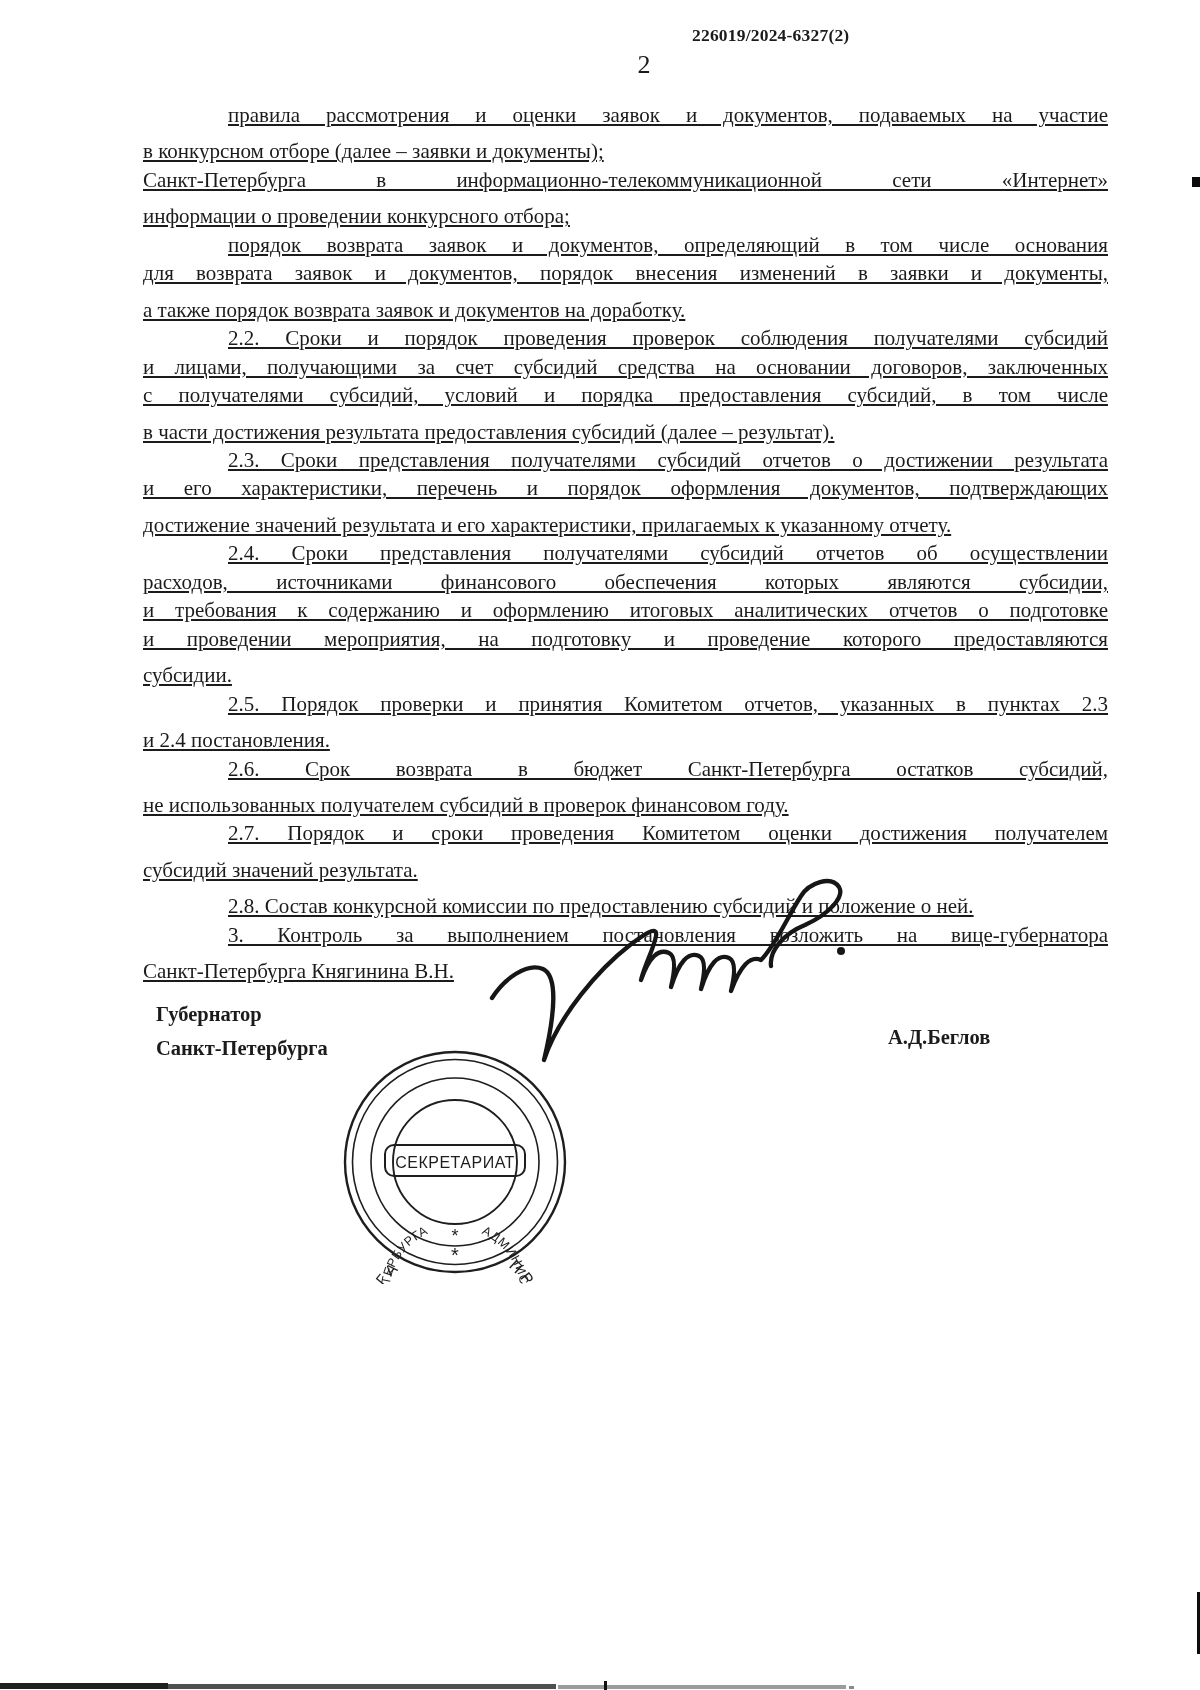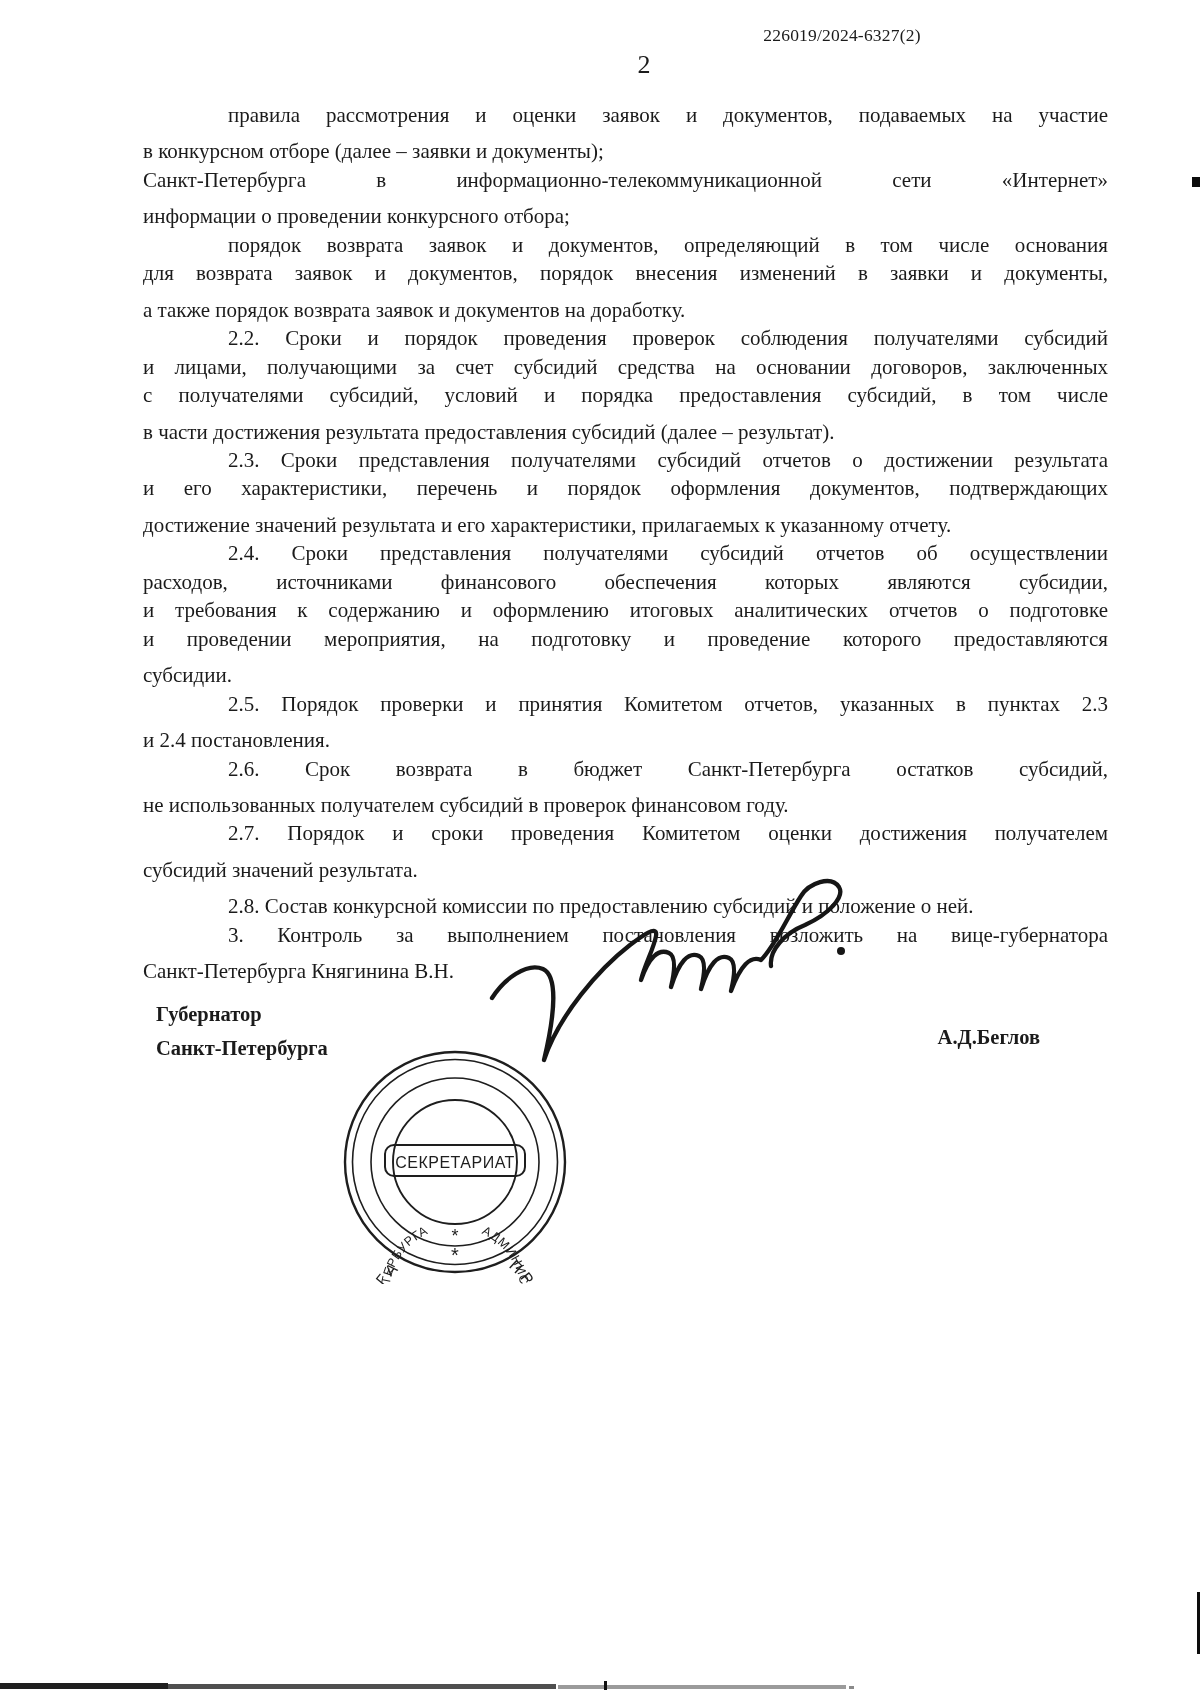--- a/index.html
+++ b/index.html
@@ -7,41 +7,41 @@
   body {
     width: 1200px; height: 1690px;
     position: relative;
     background: #ffffff;
     overflow: hidden;
     font-family: "Liberation Serif", serif;
     color: #1b1b1b;
   }
   .ref-number {
     position: absolute; top: 25px; left: 692px; width: 300px;
-    text-align: center; font-size: 17.5px; letter-spacing: 0.2px;
+    text-align: left; font-size: 17.5px; letter-spacing: 0.2px; font-weight: bold;
   }
   .page-number {
     position: absolute; top: 50px; left: 584px; width: 120px;
     text-align: center; font-size: 26px;
   }
   .doc-text {
     position: absolute; left: 143px; top: 101px; width: 965px;
     font-size: 21px; line-height: 28.45px;
   }
   .para { margin: 0; padding: 0; }
-  .ln { text-align: justify; text-align-last: justify; }
+  .ln { text-align: justify; text-align-last: justify; text-decoration: underline; }
   .ln.first { text-indent: 85px; }
   .ln.lastln { text-align-last: auto; margin-top: 8px; }
   .sig-left {
     position: absolute; left: 156px; top: 997px; width: 196px;
     text-align: left; font-weight: bold; font-size: 20.5px; line-height: 34px;
   }
   .sig-right {
     position: absolute; left: 888px; top: 1026px; width: 152px;
-    text-align: right; font-weight: bold; font-size: 20.5px;
+    text-align: left; font-weight: bold; font-size: 20.5px;
   }
   .signature-svg { position: absolute; left: 470px; top: 866px; }
   .stamp-svg { position: absolute; left: 333px; top: 1040px; }
   .artifact { position: absolute; }
   .bar1 { left: 0; top: 1683px; width: 168px; height: 6px; background: #1f1f1f; }
   .bar2 { left: 168px; top: 1684px; width: 388px; height: 5px; background: #4f4f4f; }
   .bar3 { left: 558px; top: 1685px; width: 288px; height: 4px; background: #9b9b9b; }
   .bar-tick { left: 604px; top: 1681px; width: 3px; height: 9px; background: #111; }
   .bar-dot { left: 849px; top: 1686px; width: 5px; height: 3px; background: #8a8a8a; }
   .edge-dash { left: 1192px; top: 177px; width: 8px; height: 10px; background: #0c0c0c; }

